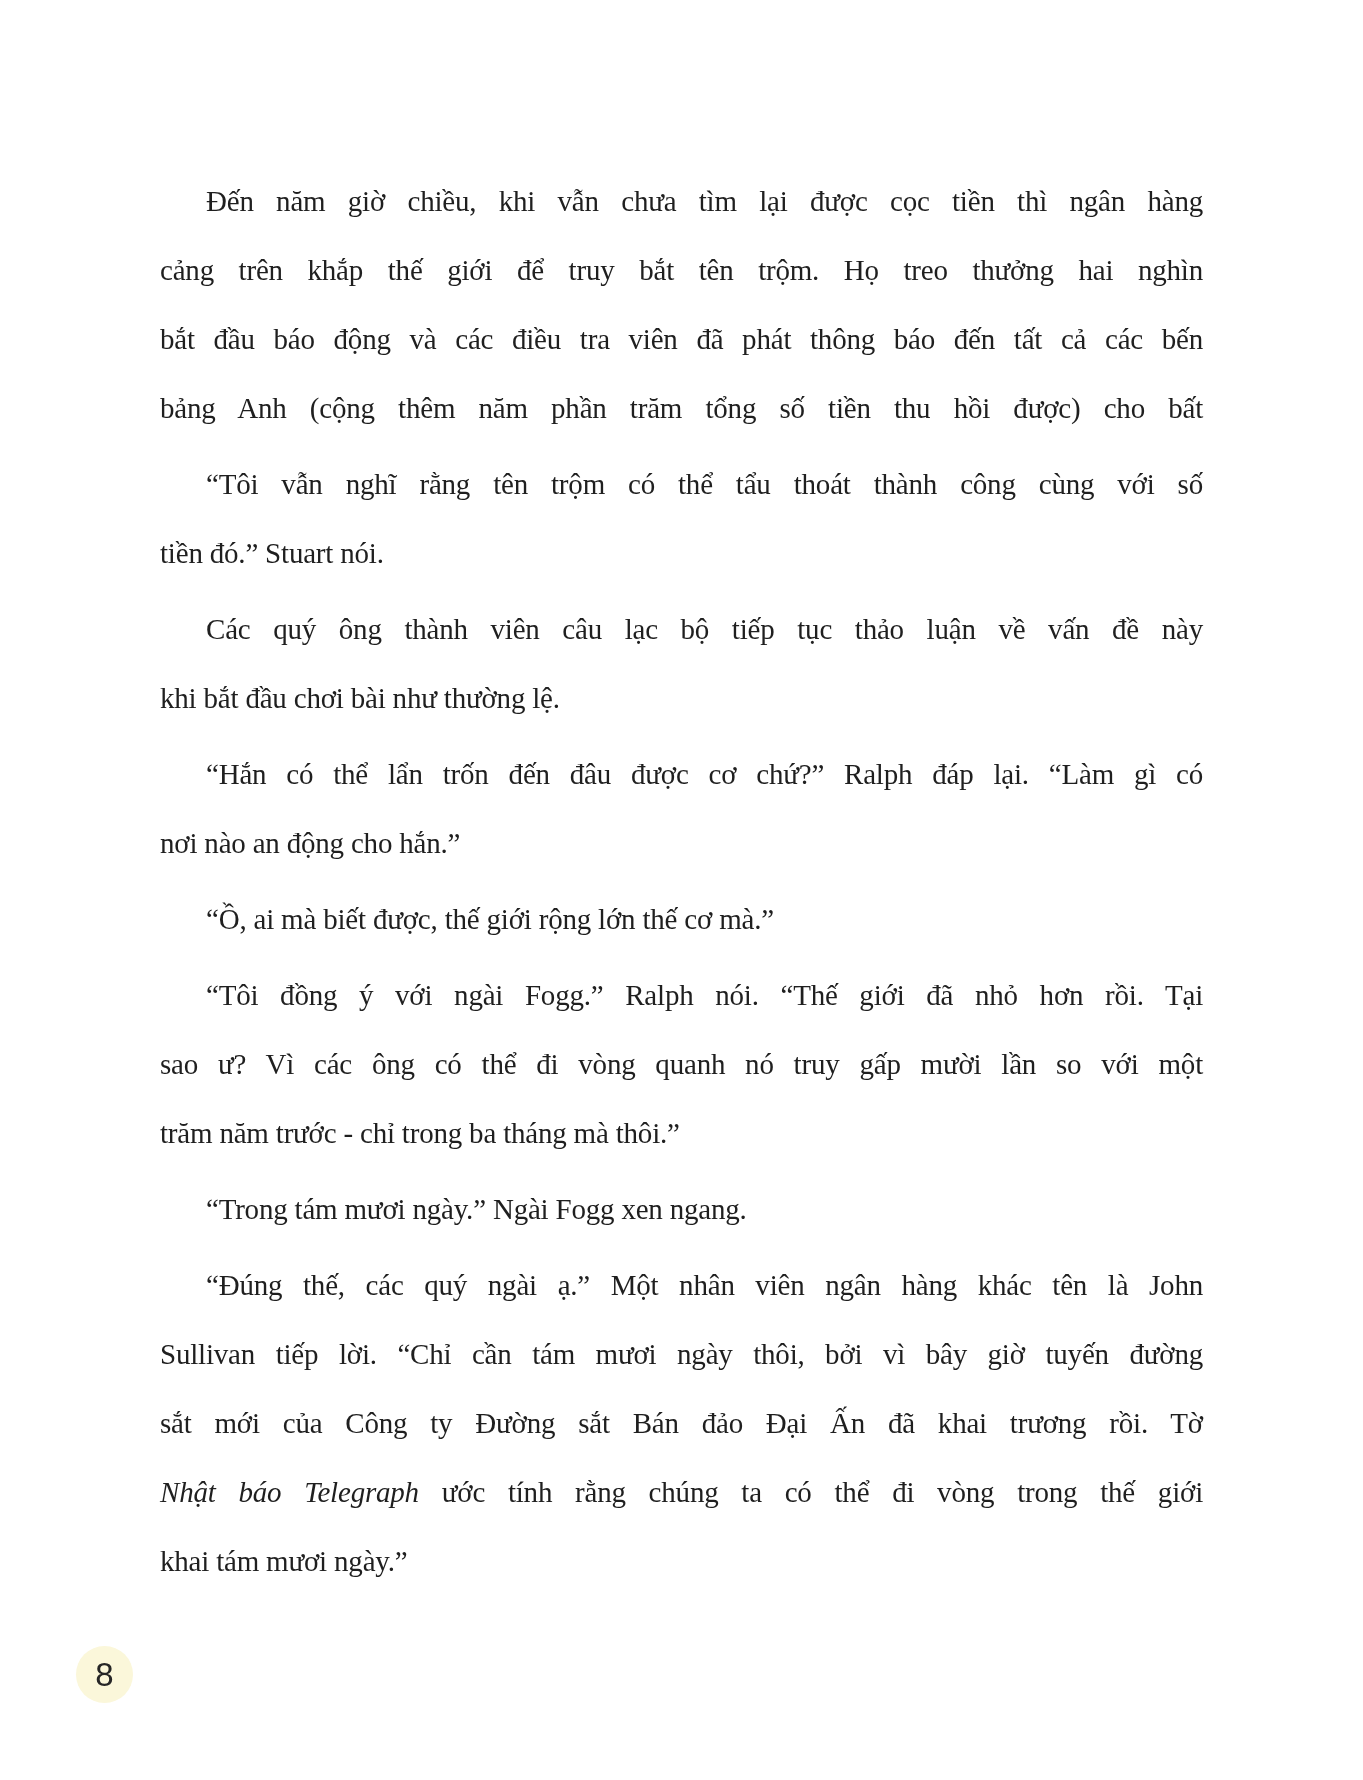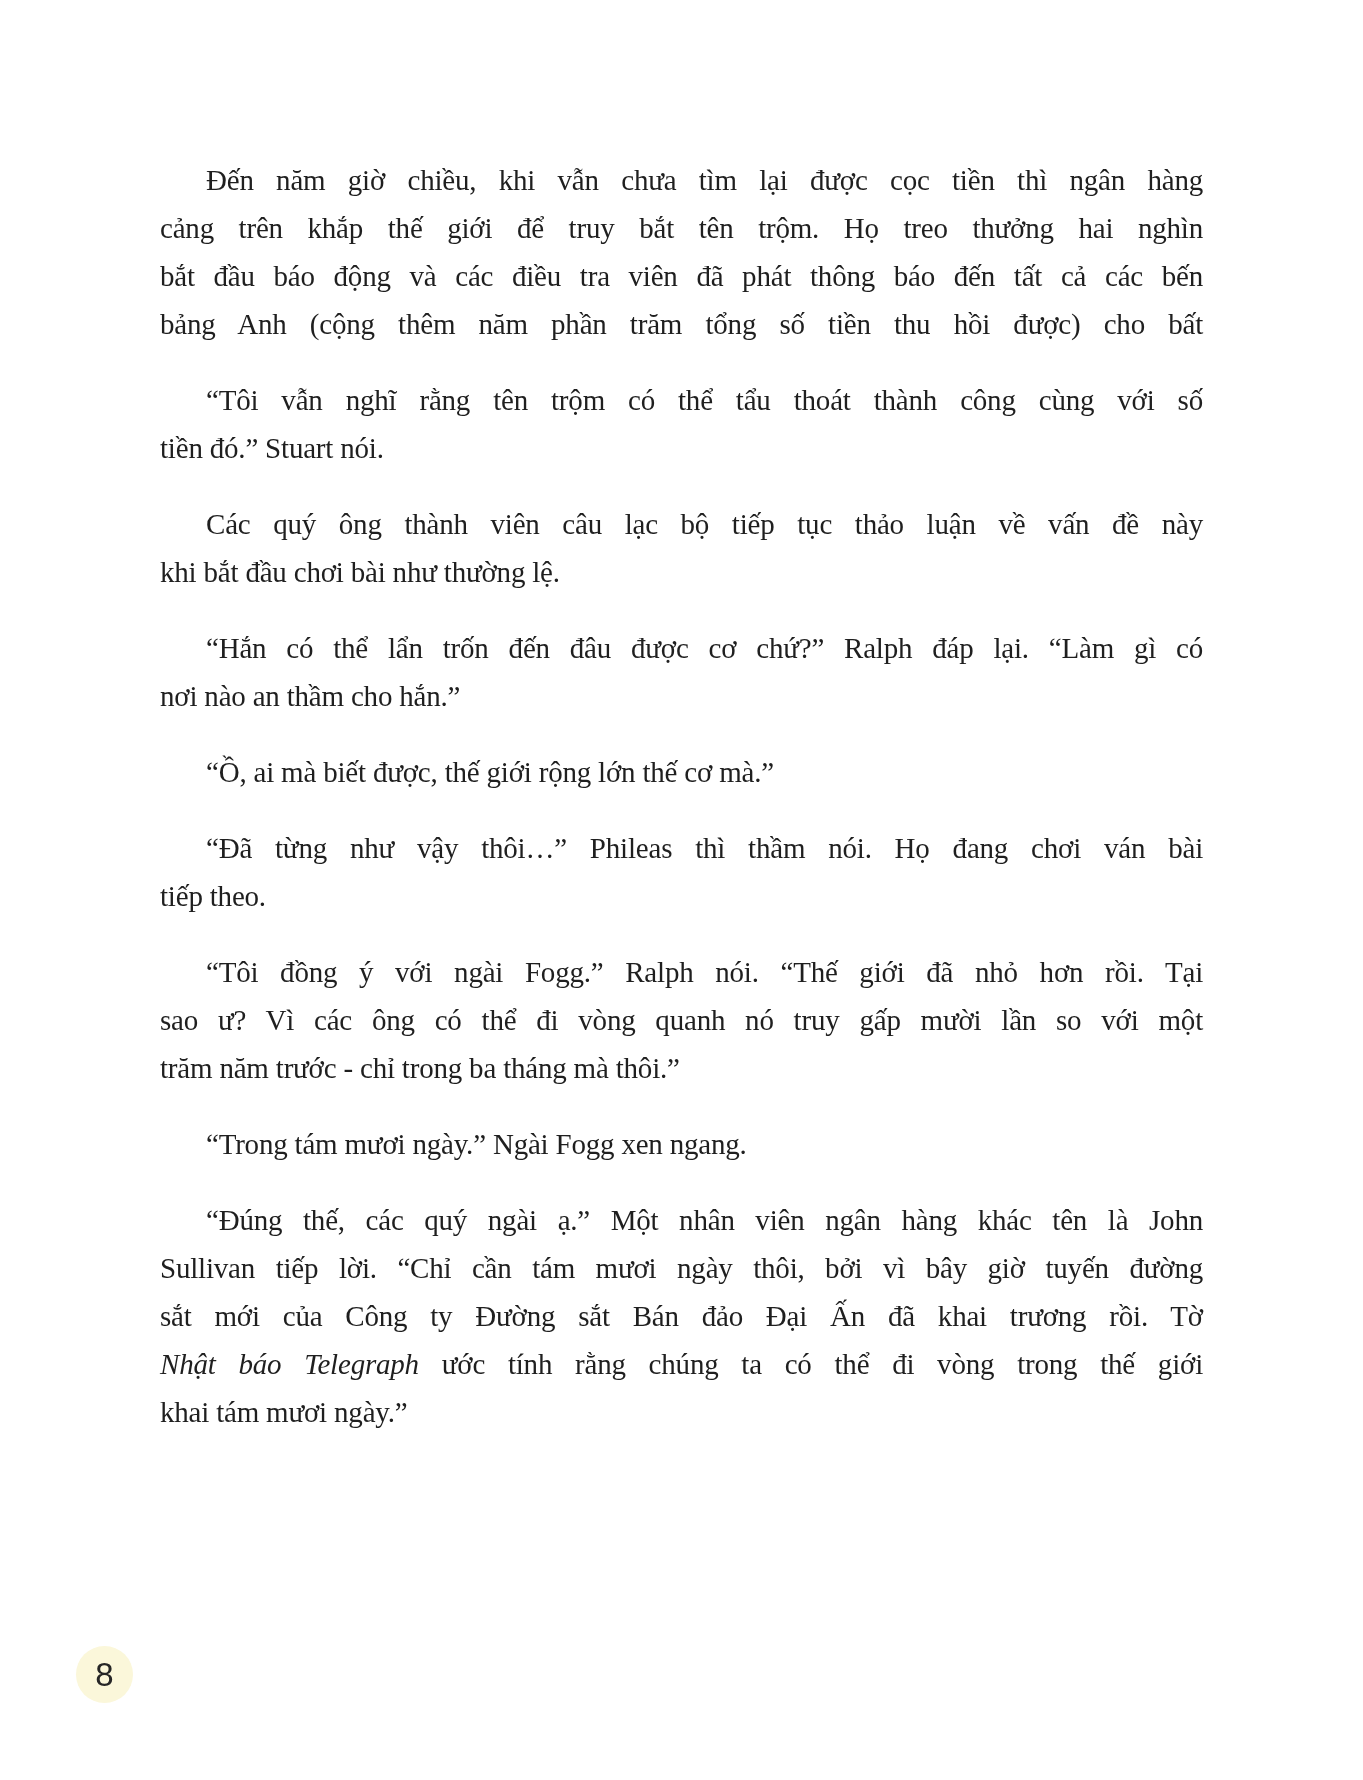--- a/index.html
+++ b/index.html
@@ -30,20 +30,21 @@
   }
   p.para {
     margin: 0 0 28px 0;
     padding: 0;
   }
   .line {
     display: block;
     text-align: justify;
     text-align-last: justify;
     white-space: normal;
+    margin-top: 21px;
   }
   .line.last { text-align-last: left; }
   .line.indent { text-indent: 46px; }
   .line em { }
   .page-badge {
     position: absolute;
     left: 76px;
     top: 1646px;
     width: 57px;
     height: 57px;
@@ -73,28 +74,24 @@
     <p class="para">
       <span class="line indent"><span>“Tôi vẫn nghĩ rằng tên trộm có thể tẩu thoát thành công cùng với số</span></span>
       <span class="line last"><span>tiền đó.” Stuart nói.</span></span>
     </p>
     <p class="para">
       <span class="line indent"><span>Các quý ông thành viên câu lạc bộ tiếp tục thảo luận về vấn đề này</span></span>
       <span class="line last"><span>khi bắt đầu chơi bài như thường lệ.</span></span>
     </p>
     <p class="para">
       <span class="line indent"><span>“Hắn có thể lẩn trốn đến đâu được cơ chứ?” Ralph đáp lại. “Làm gì có</span></span>
-      <span class="line last"><span>nơi nào an thầm cho hắn.”</span></span>
+      <span class="line last"><span>nơi nào an động cho hắn.”</span></span>
     </p>
     <p class="para">
       <span class="line indent last"><span>“Ồ, ai mà biết được, thế giới rộng lớn thế cơ mà.”</span></span>
-    </p>
-    <p class="para">
-      <span class="line indent"><span>“Đã từng như vậy thôi…” Phileas thì thầm nói. Họ đang chơi ván bài</span></span>
-      <span class="line last"><span>tiếp theo.</span></span>
     </p>
     <p class="para">
       <span class="line indent"><span>“Tôi đồng ý với ngài Fogg.” Ralph nói. “Thế giới đã nhỏ hơn rồi. Tại</span></span>
       <span class="line"><span>sao ư? Vì các ông có thể đi vòng quanh nó truy gấp mười lần so với một</span></span>
       <span class="line last"><span>trăm năm trước - chỉ trong ba tháng mà thôi.”</span></span>
     </p>
     <p class="para">
       <span class="line indent last"><span>“Trong tám mươi ngày.” Ngài Fogg xen ngang.</span></span>
     </p>
     <p class="para">

